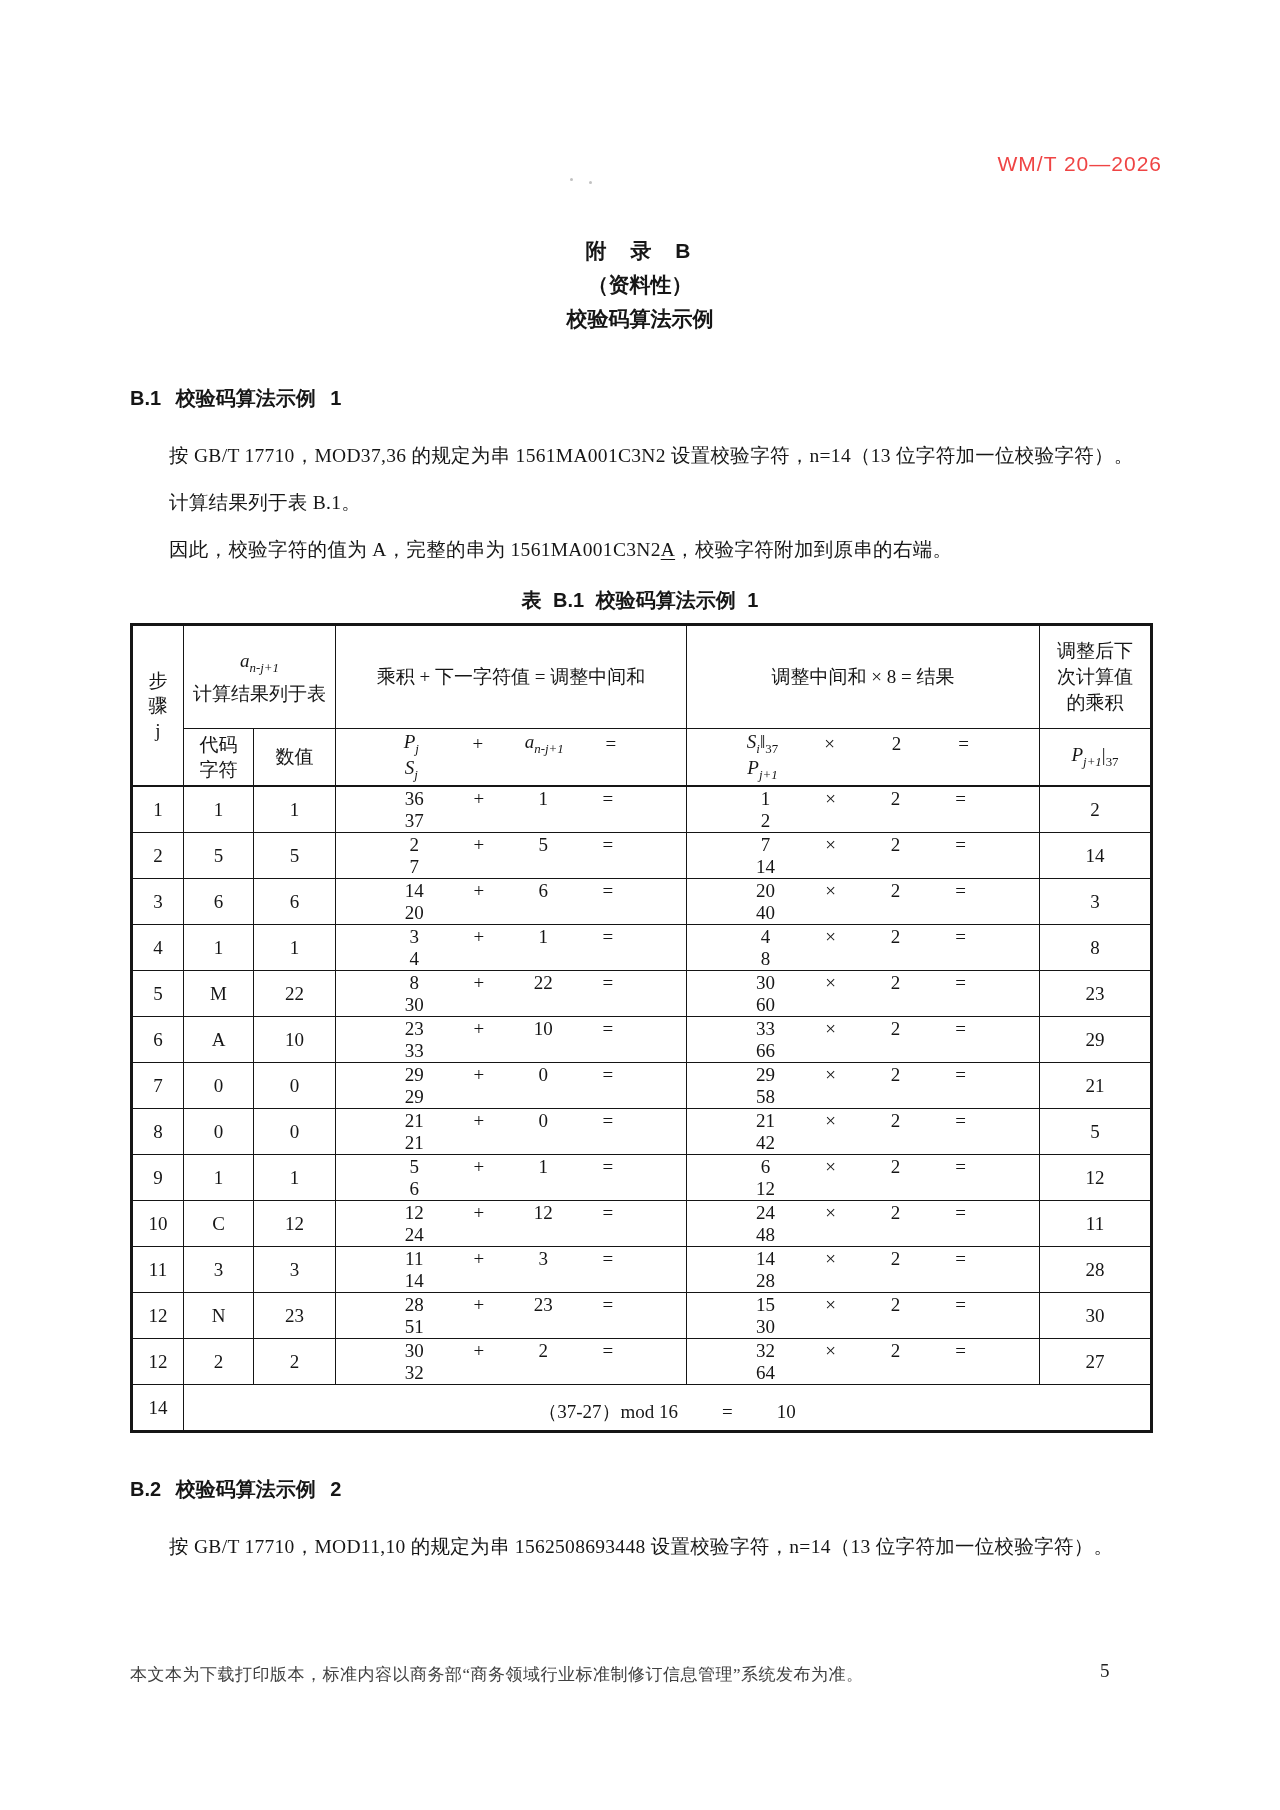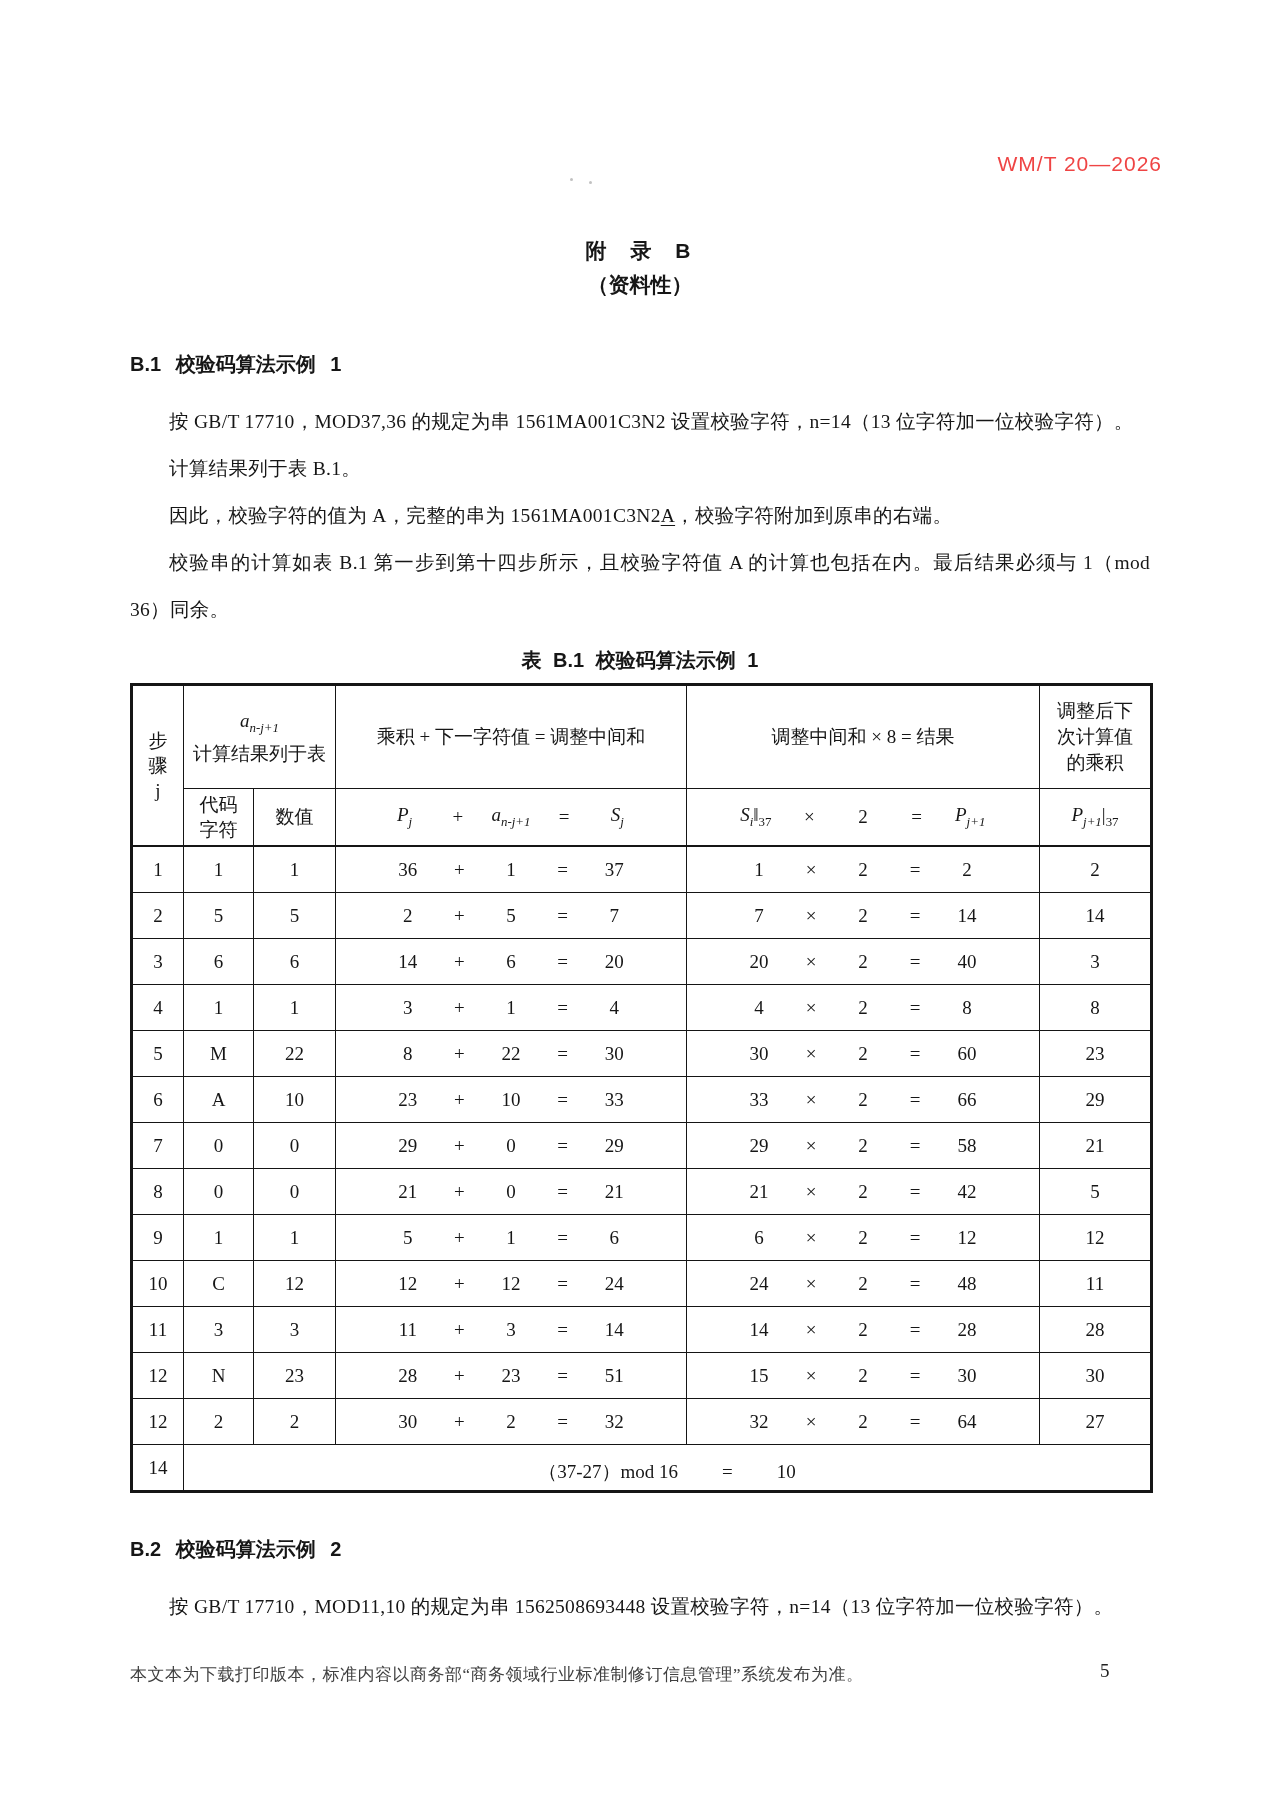--- a/index.html
+++ b/index.html
@@ -52,21 +52,21 @@
     border:1.5px solid #151515;padding:0;text-align:center;
     vertical-align:middle;font-weight:normal;
   }
   thead tr.h1 th{height:78px;}
   thead tr.h2 th{height:56px;}
   tbody td{height:45px;border-top-width:2px;}
   thead{border-bottom:2.5px solid #151515;}
   .pre{white-space:pre-line;line-height:25px;}
   .two-line{line-height:27px;}
   .wrapcell{line-height:26px;padding:12px 13px !important;}
-  .f-grid{display:grid;grid-template-columns:repeat(5,1fr);align-items:center;padding:0 42px;}
+  .f-grid{display:grid;grid-template-columns:repeat(4,1fr);align-items:center;padding:0 42px;}
   .f-grid span{display:block;text-align:center;}
   td .f-grid{padding:0 46px;}
   .final-row{display:flex;justify-content:center;align-items:center;gap:44px;margin-top:8px;}
   sub{font-size:0.68em;}
   .footer-note{
     position:absolute;left:130px;top:1663px;font-size:17px;letter-spacing:0.5px;color:#404040;
   }
   .page-number{position:absolute;left:1100px;top:1660px;font-size:19px;color:#222;}
 </style>
 </head>
@@ -75,28 +75,28 @@
 <div class="page">
 
   <div class="doc-code">WM/T 20—2026</div>
   <div class="artifact"></div>
 
   <div class="content">
 
     <div class="appendix-title">
       <div class="l1">附 录 B</div>
       <div>（资料性）</div>
+      <div>校验码算法示例</div>
     </div>
 
     <h2 class="sec-heading b1">B.1 校验码算法示例 1</h2>
 
     <p class="body-par first">按 GB/T 17710，MOD37,36 的规定为串 1561MA001C3N2 设置校验字符，n=14（13 位字符加一位校验字符）。</p>
     <p class="body-par">计算结果列于表 B.1。</p>
     <p class="body-par">因此，校验字符的值为 A，完整的串为 1561MA001C3N2<u>A</u>，校验字符附加到原串的右端。</p>
-    <p class="body-par">校验串的计算如表 B.1 第一步到第十四步所示，且校验字符值 A 的计算也包括在内。最后结果必须与 1（mod 36）同余。</p>
 
     <div class="tbl-caption">表 B.1 校验码算法示例 1</div>
 
     <table class="calc">
       <colgroup>
         <col style="width:52px">
           <col style="width:70px">
           <col style="width:82px">
         <col style="width:351px">
           <col style="width:353px">

